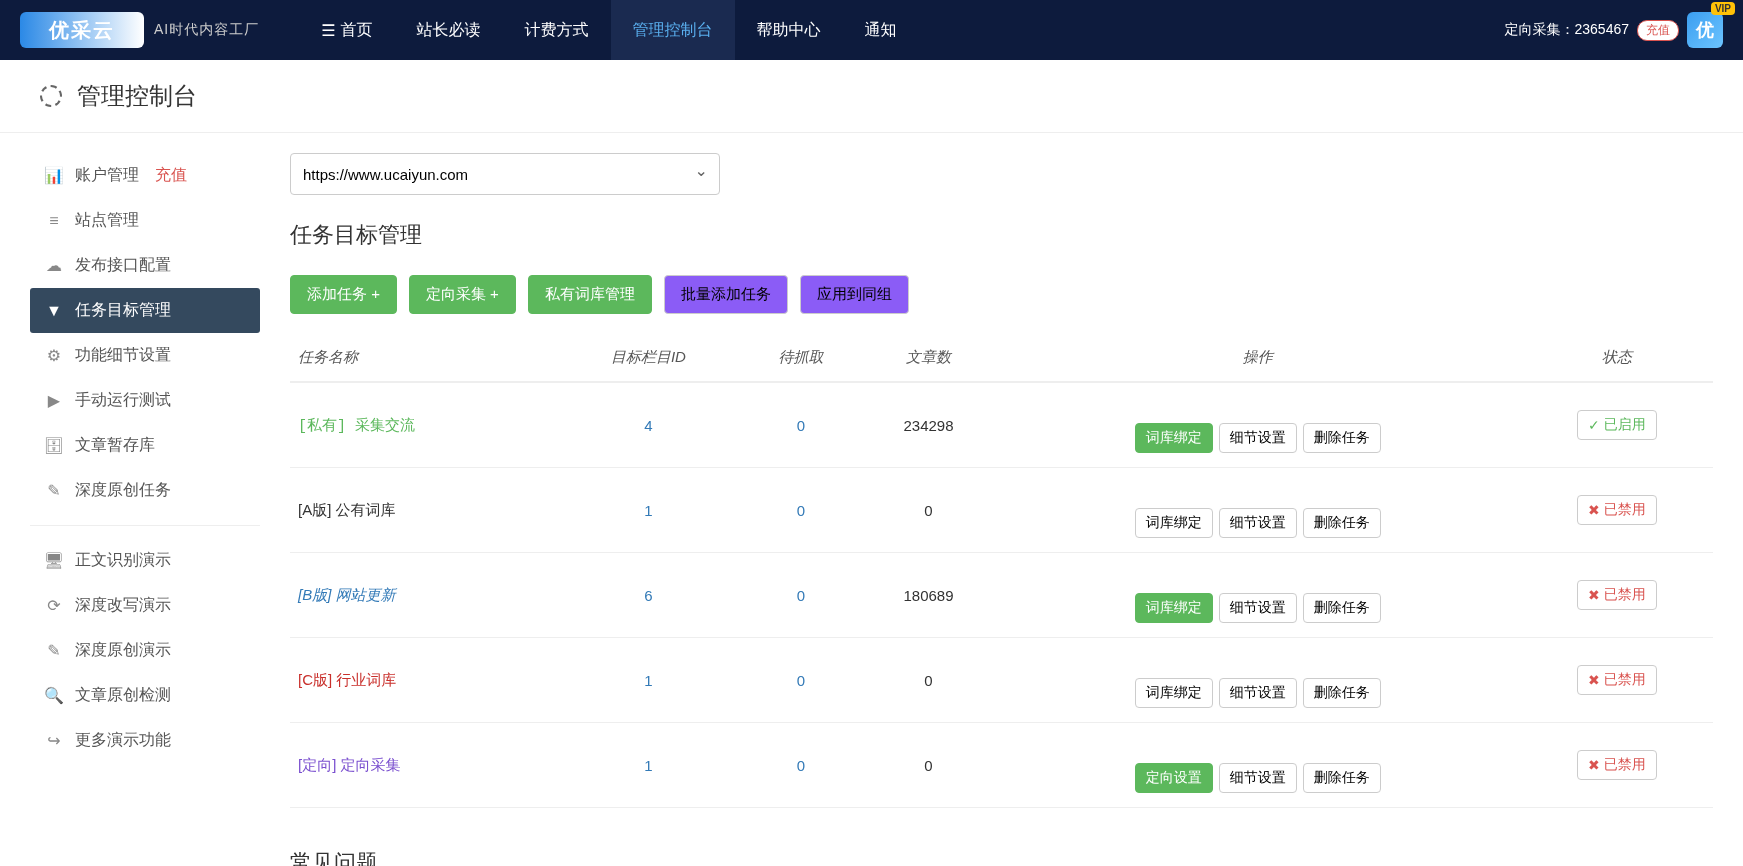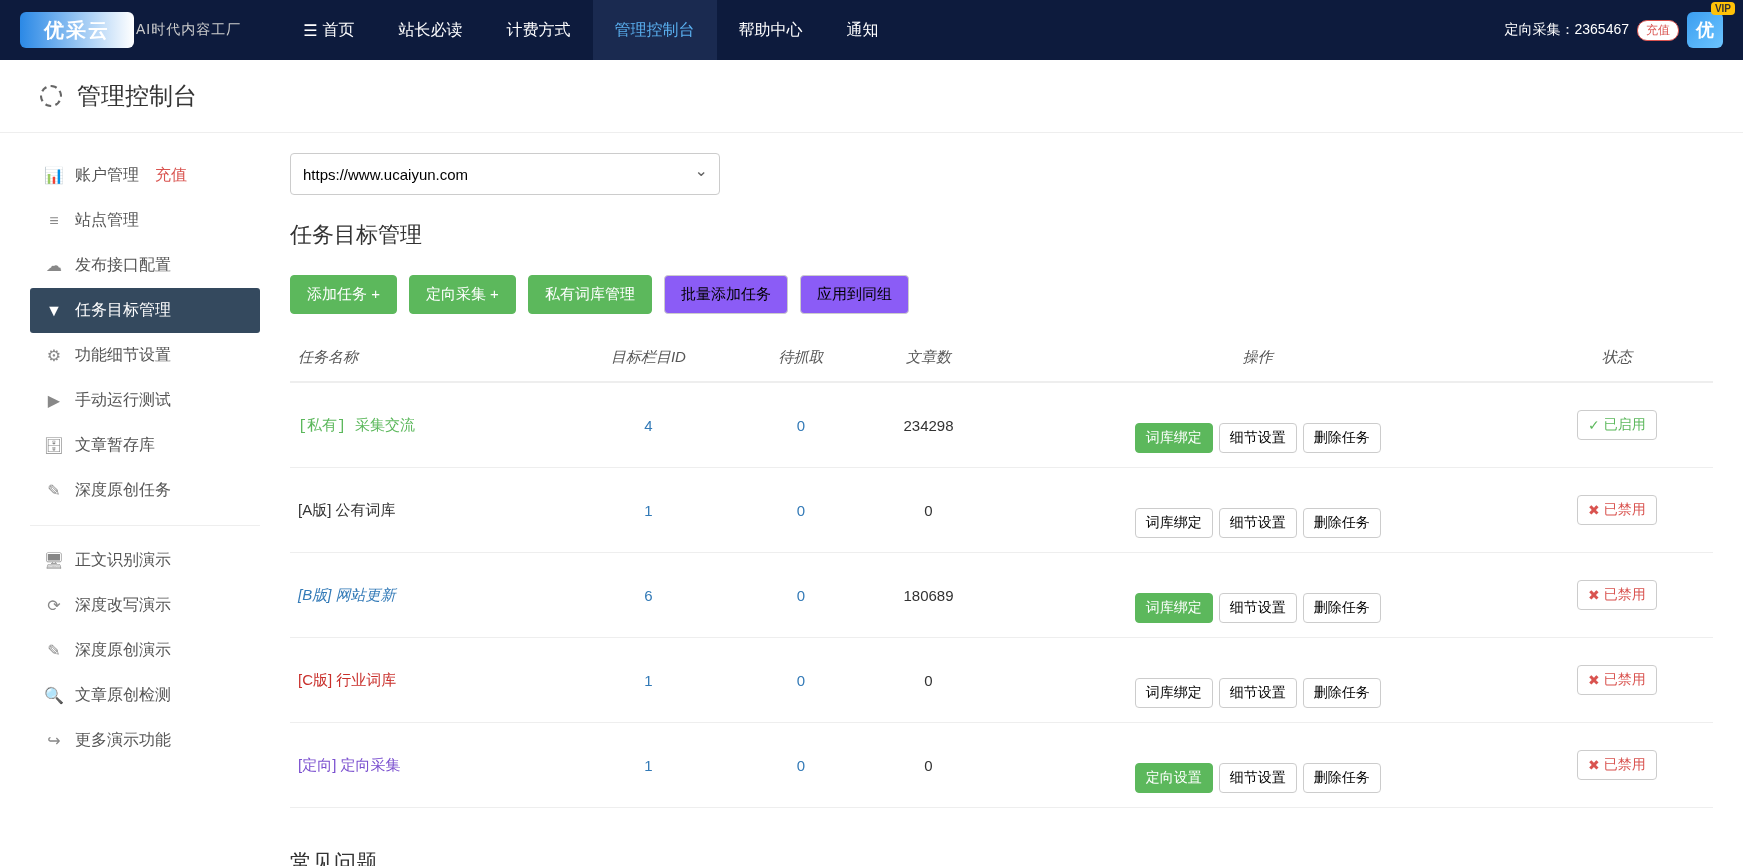--- a/index.html
+++ b/index.html
@@ -1,22 +1,22 @@
 <!DOCTYPE html>
 <html><head>
 <meta charset="utf-8">
 <style>
 * { margin: 0; padding: 0; box-sizing: border-box; font-family: "Microsoft YaHei", Arial, sans-serif; }
 body { background: #fff; font-size: 14px; color: #333; }
 
 
 .navbar { background: #0d1b3d; height: 60px; display: flex; align-items: center; padding: 0 20px; color: #fff; }
 .logo-box { display: flex; align-items: center; }
-.logo-img { width: 114px; height: 36px; background: linear-gradient(90deg, #2b89e6, #fff); border-radius: 6px; display: flex; align-items: center; justify-content: center; font-weight: bold; color: #fff; font-size: 20px; letter-spacing: 2px; }
-.logo-text { margin-left: 2px; color: #ccc; font-size: 14px; letter-spacing: 1px; }
+.logo-img { width: 124px; height: 36px; background: linear-gradient(90deg, #2b89e6, #fff); border-radius: 6px; display: flex; align-items: center; justify-content: center; font-weight: bold; color: #fff; font-size: 20px; letter-spacing: 2px; }
+.logo-text { margin-left: 10px; color: #ccc; font-size: 14px; letter-spacing: 1px; }
 .nav-menu { display: flex; margin-left: 40px; height: 100%; }
 .nav-item { padding: 0 22px; display: flex; align-items: center; color: #fff; cursor: pointer; font-size: 16px; }
 .nav-item.active { background: #1a2a50; color: #5ab0f0; }
 .nav-item .nav-icon { margin-right: 5px; }
 .nav-right { margin-left: auto; display: flex; align-items: center; gap: 8px; }
 .points { color: #fff; font-size: 14px; }
 .recharge-btn { background: #fff; color: #d9534f; border: 1px solid #d9534f; border-radius: 10px; padding: 1px 8px; font-size: 12px; cursor: pointer; }
 .avatar { width: 36px; height: 36px; border-radius: 6px; background: linear-gradient(135deg, #3b9ef0, #6cc4ff); color: #fff; display: flex; align-items: center; justify-content: center; font-weight: bold; font-size: 18px; position: relative; }
 .vip-badge { position: absolute; top: -10px; right: -12px; background: #ffc107; color: #333; font-size: 10px; font-weight: bold; padding: 1px 4px; border-radius: 4px; margin-left: 8px; }
 

